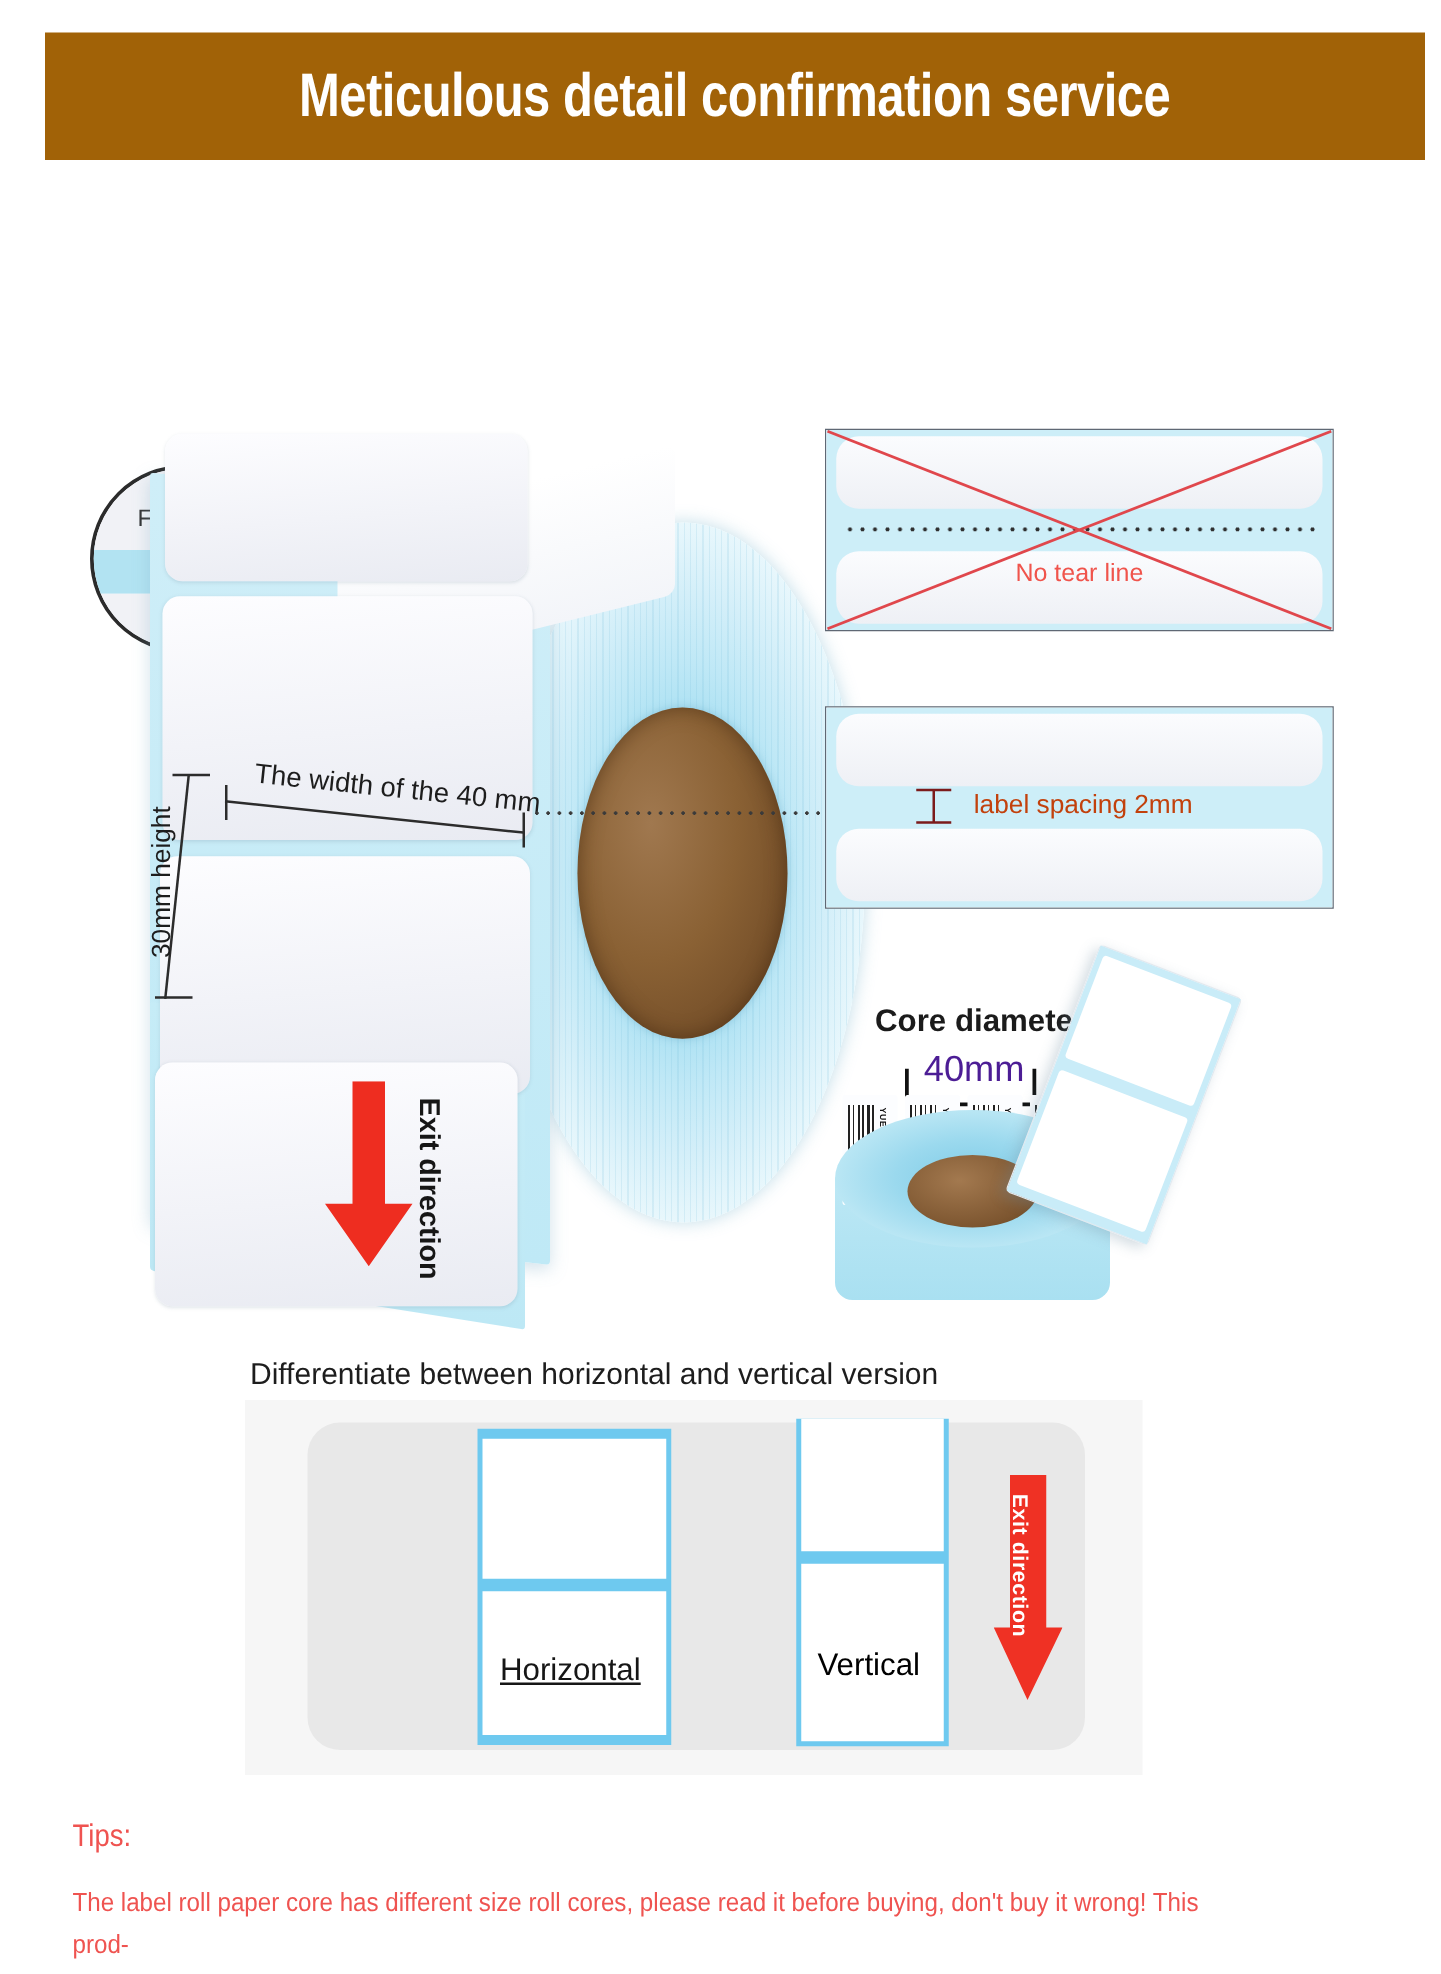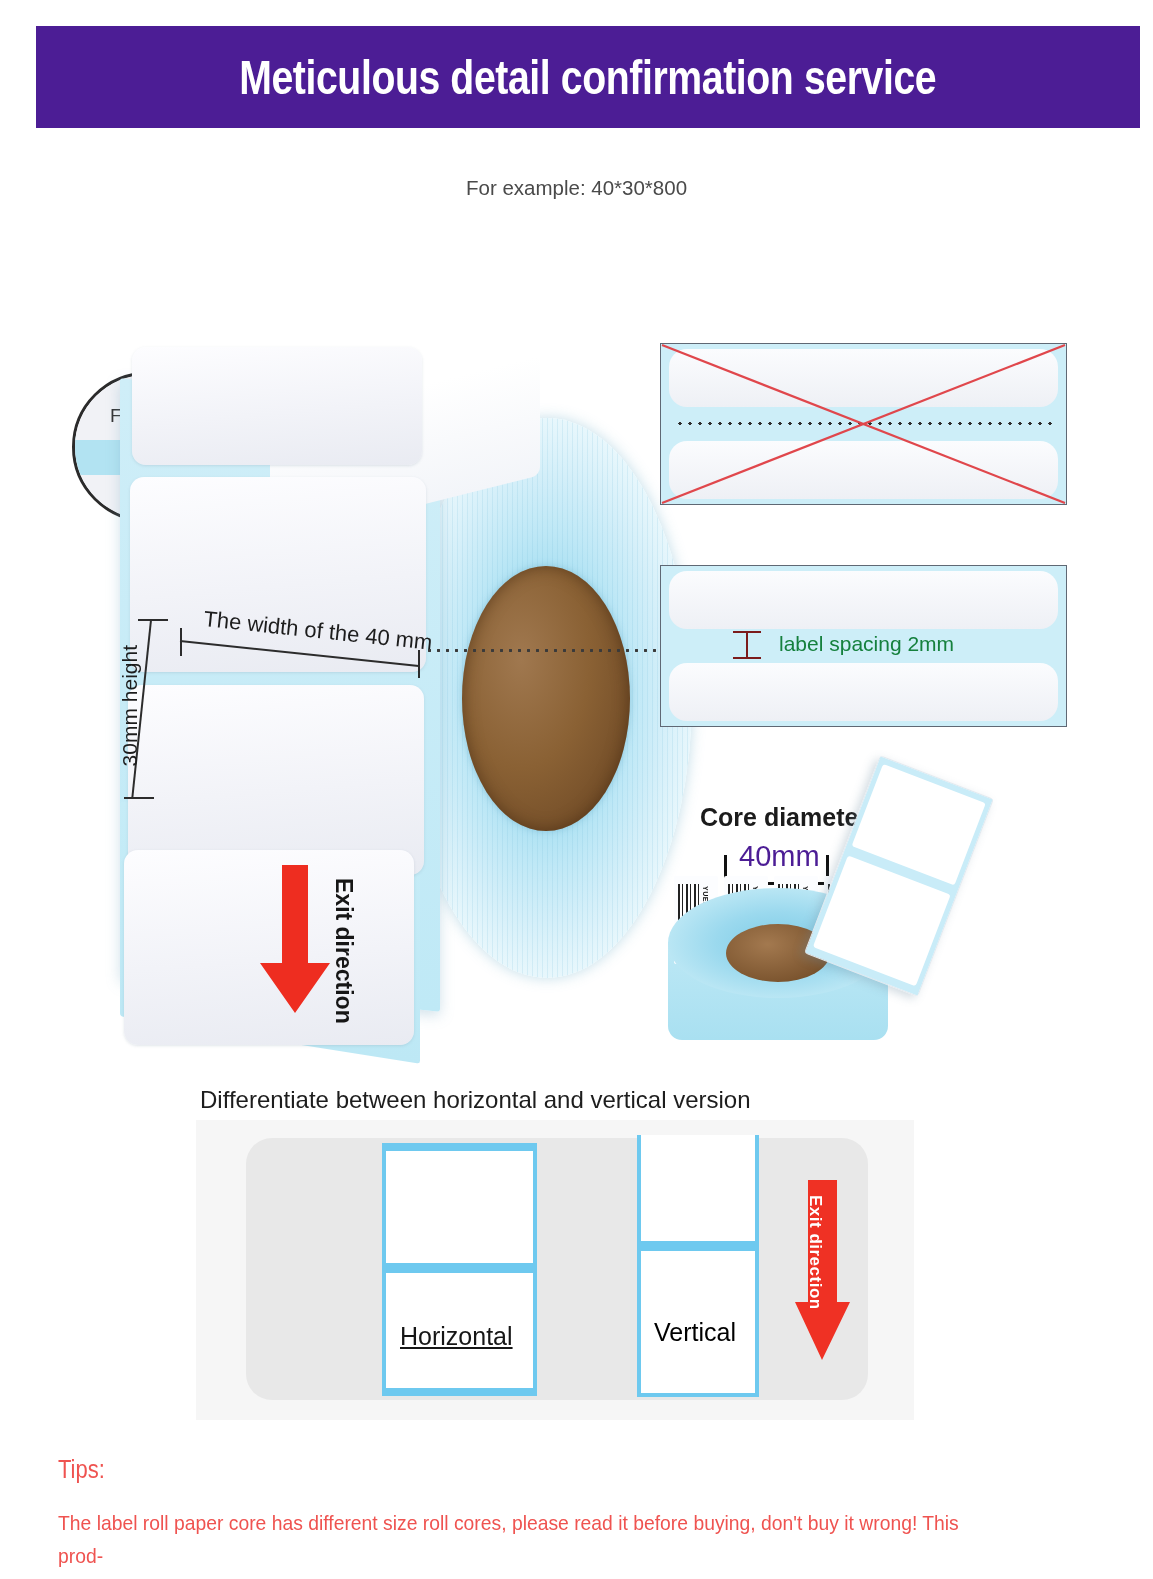--- a/index.html
+++ b/index.html
@@ -8,21 +8,21 @@
     background:#ffffff;
     font-family:"Liberation Sans","DejaVu Sans",sans-serif;
     position:relative;overflow:hidden;
     -webkit-font-smoothing:antialiased;
   }
   .abs{position:absolute;}
 
   
   #banner{
     left:36px;top:26px;width:1104px;height:102px;
-    background:#4c1d95;
+    background:#a16207;
     display:flex;align-items:center;justify-content:center;
   }
   #banner-title{
     color:#ffffff;
     font-size:49px;
     font-weight:bold;
     letter-spacing:-0.5px;
     transform:scaleX(0.80);
     transform-origin:center center;
     white-space:nowrap;
@@ -126,21 +126,21 @@
   #perf{position:absolute;left:14px;right:14px;top:78px;height:3px;
     background-image:radial-gradient(circle, #2f2f2f 1.5px, rgba(0,0,0,0) 1.7px);
     background-size:10px 3px;background-repeat:repeat-x;}
   .xline{position:absolute;left:0;top:0;width:100%;height:100%;}
   #notear-text{position:absolute;left:0;right:0;top:104px;text-align:center;
     color:#f0544c;font-size:20px;font-weight:500;}
 
   #spacing-mark{position:absolute;left:85px;top:66px;width:2px;height:26px;background:#7b1b1b;}
   #spacing-mark-t{position:absolute;left:72px;top:65px;width:28px;height:2px;background:#7b1b1b;}
   #spacing-mark-b{position:absolute;left:72px;top:91px;width:28px;height:2px;background:#7b1b1b;}
-  #spacing-text{position:absolute;left:118px;top:66px;font-size:21px;color:#15803d;}
+  #spacing-text{position:absolute;left:118px;top:66px;font-size:21px;color:#c2410c;}
 
   
   #core-title{left:700px;top:803px;font-size:25px;font-weight:bold;color:#1b1b1b;}
   #core-dim-text{left:739px;top:840px;font-size:29px;color:#4c1d95;}
   #core-dim-line{left:724px;top:882px;width:104px;height:2.5px;background:#111;}
   #core-dim-l{left:724px;top:855px;width:2.5px;height:48px;background:#111;}
   #core-dim-r{left:826px;top:855px;width:2.5px;height:48px;background:#111;}
 
   #small-roll{left:668px;top:870px;width:220px;height:170px;}
   .sr-side{position:absolute;left:0;top:18px;width:220px;height:110px;border-radius:50%;
@@ -194,21 +194,20 @@
   #tips-body span{display:block;}
 </style>
 </head>
 <body>
 
 <div class="abs" id="banner">
   <div id="banner-title">Meticulous detail confirmation service</div>
 </div>
 
 <div class="abs" id="subtitle">
-  <span class="l2">For example: 40*30*800</span>
 </div>
 
 <div class="abs" id="fillet-circle">
   <div class="fil-liner"></div>
   <div class="fil-lab-top"></div>
   <div class="fil-lab-bot"></div>
 </div>
 <div class="abs" id="fillet-label">Fillet</div>
 <svg class="abs" id="fillet-leader" viewBox="0 0 70 100">
   <line x1="2" y1="4" x2="62" y2="94" stroke="#2b2b2b" stroke-width="4" stroke-linecap="round" stroke-dasharray="1 12"></line>
@@ -243,20 +242,21 @@
 </svg>
 <div class="abs" id="exit-text">Exit direction</div>
 
 <div class="abs" id="leader-h"></div>
 
 <div class="abs panel" id="panel-notear">
   <div class="pstrip"></div>
   <div class="pl pl-top"></div>
   <div class="pl pl-bot"></div>
   <div id="perf"></div>
+  <div id="notear-text">No tear line</div>
   <svg class="xline" viewBox="0 0 405 160" preserveAspectRatio="none">
     <line x1="1" y1="1" x2="404" y2="159" stroke="#e0474c" stroke-width="2.2"></line>
     <line x1="404" y1="1" x2="1" y2="159" stroke="#e0474c" stroke-width="2.2"></line>
   </svg>
 </div>
 
 <div class="abs panel" id="panel-spacing">
   <div class="pstrip"></div>
   <div class="pl pl-top"></div>
   <div class="pl pl-bot"></div>

